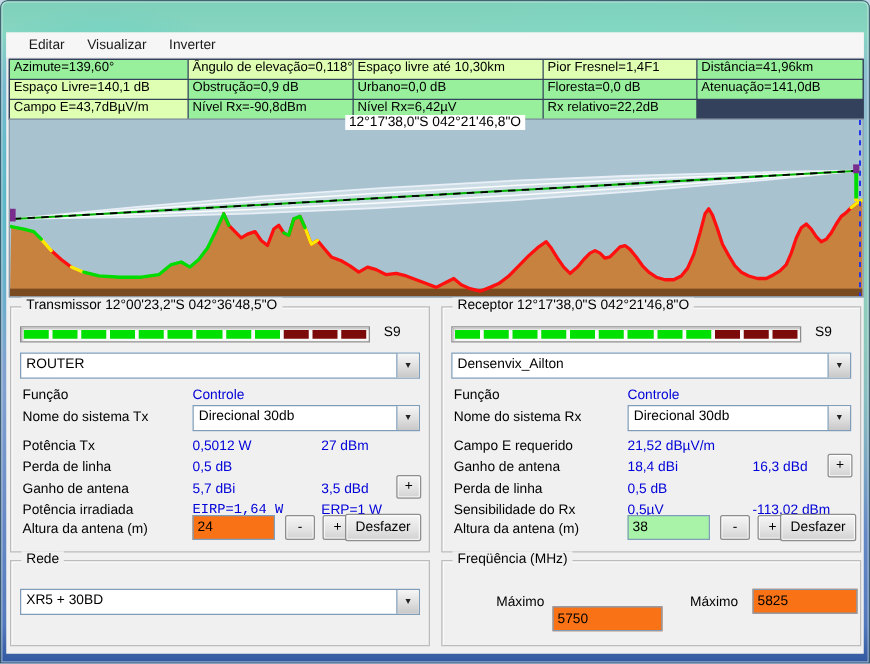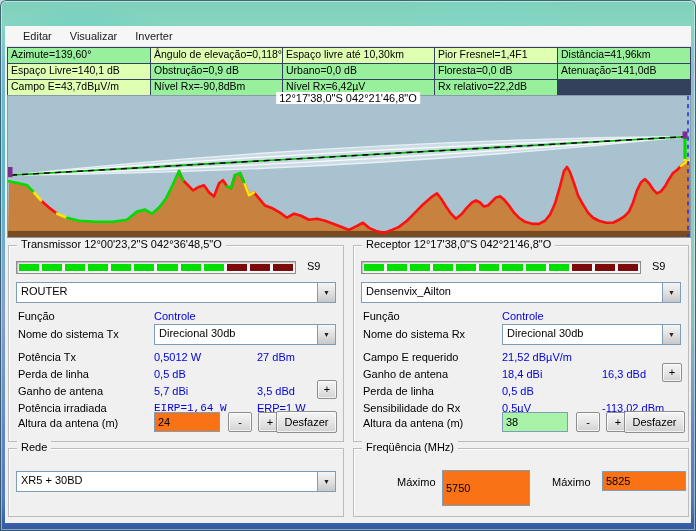--- a/index.html
+++ b/index.html
@@ -215,18 +215,18 @@
       <span class="legend">Rede</span>
       <div class="combo" style="left:7px;top:22px;width:320px;">
         <span class="combo-text">XR5 + 30BD</span>
         <span class="combo-btn">▼</span>
       </div>
     </div>
 
     <div class="groupbox" style="left:348px;top:422px;width:334px;height:67px;">
       <span class="legend">Freqüência (MHz)</span>
       <span class="lbl" style="left:43px;top:27px;">Máximo</span>
-      <input class="tinput" style="left: 88px; top: 21px; width: 88px; height: 36px;" value="5750">
+      <input class="tinput" style="left: 88px; top: 36px; width: 88px; height: 20px;" value="5750">
       <span class="lbl" style="left:198px;top:27px;">Máximo</span>
       <input class="tinput" style="left: 248px; top: 22px; width: 84px; height: 20px;" value="5825">
     </div>
   </div>
 </div>
 
 </body></html>

